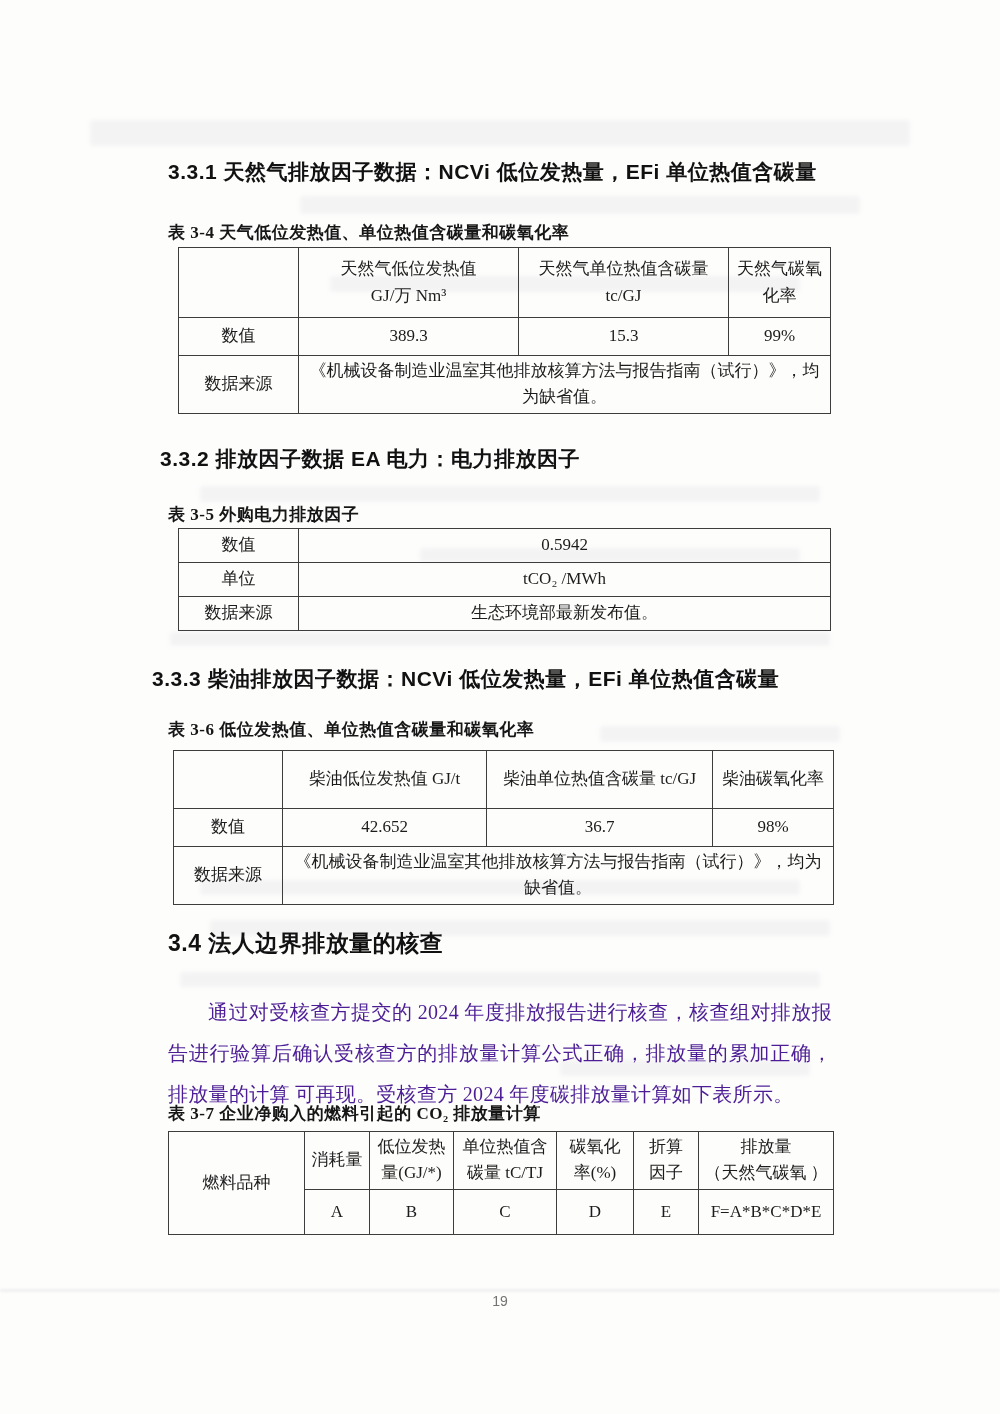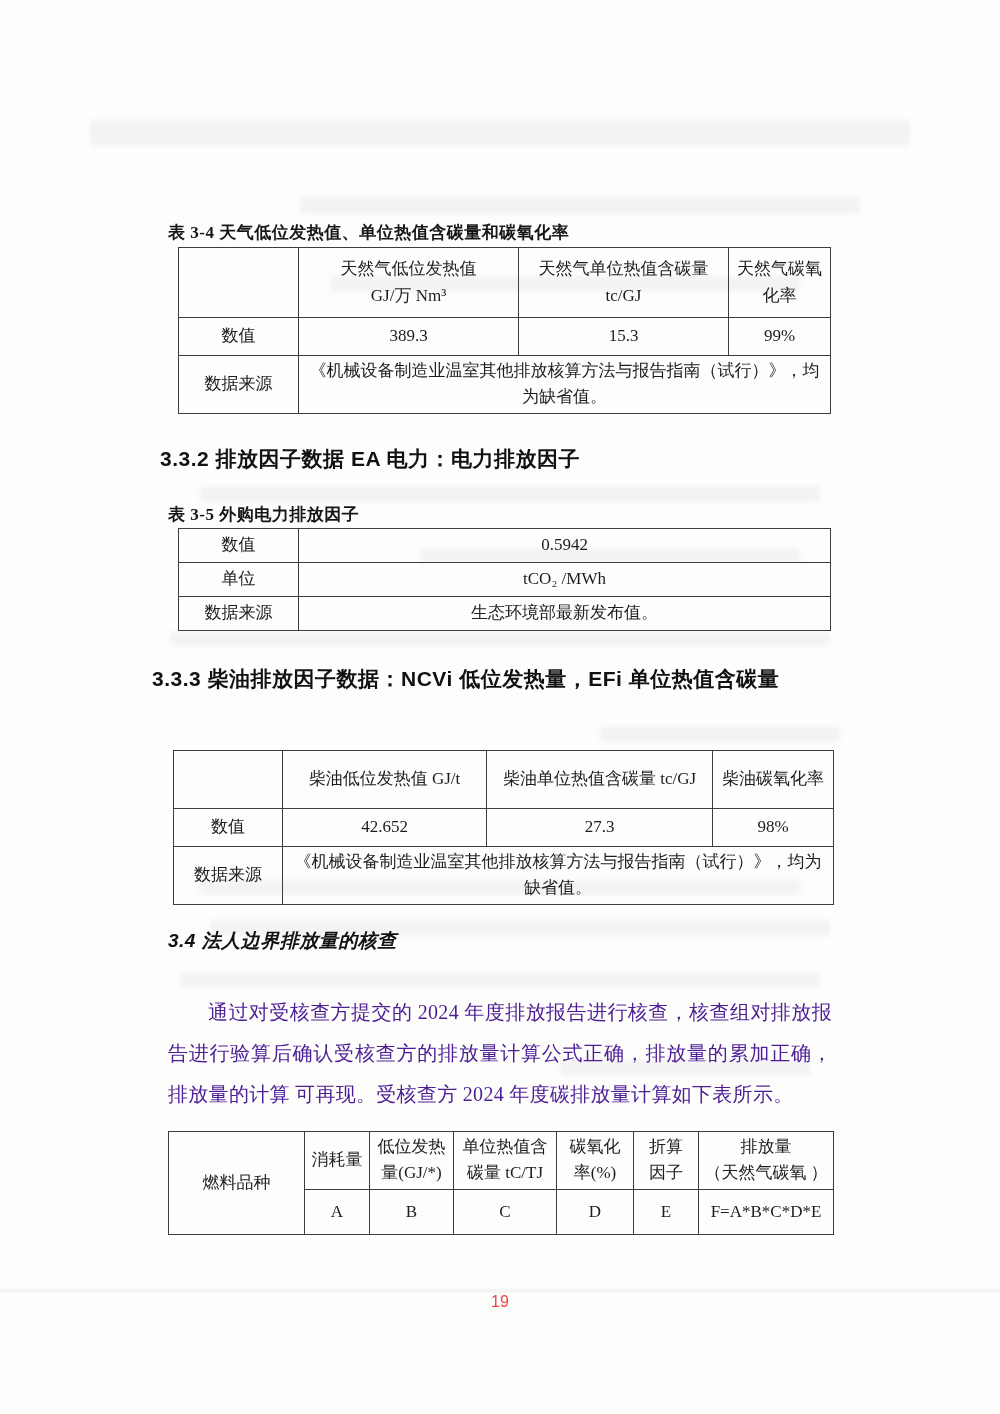--- a/index.html
+++ b/index.html
@@ -17,21 +17,21 @@
 
   
   .sec-heading {
     font-family: "Liberation Sans", "DejaVu Sans", sans-serif;
     font-weight: 700;
     color: #111;
     letter-spacing: 0.5px;
     white-space: nowrap;
   }
   .h-sub { font-size: 21px; }
-  .h-main { font-size: 19px; font-style: italic; }
+  .h-main { font-size: 23px; }
 
   
   .tbl-caption {
     font-weight: 700;
     font-size: 17px;
     color: #161616;
     letter-spacing: 0.5px;
   }
 
   
@@ -59,22 +59,22 @@
     font-size: 20px;
     line-height: 41px;
     text-align: justify;
     text-indent: 2em;
     color: #4c1d95;
     letter-spacing: 0.3px;
   }
 
   .page-num {
     font-family: "Liberation Sans", "DejaVu Sans", sans-serif;
-    font-size: 16px;
-    color: #ef4444;
+    font-size: 14px;
+    color: #737373;
     text-align: center;
     width: 100%;
   }
 
   
   .ghost {
     position: absolute;
     background: rgba(110, 120, 145, 0.07);
     filter: blur(2px);
     border-radius: 3px;
@@ -98,20 +98,21 @@
   <div class="ghost" style="left:200px; top:486px; width:620px; height:16px;"></div>
   <div class="ghost" style="left:420px; top:548px; width:380px; height:14px;"></div>
   <div class="ghost" style="left:170px; top:632px; width:660px; height:14px;"></div>
   <div class="ghost" style="left:600px; top:726px; width:240px; height:16px;"></div>
   <div class="ghost" style="left:200px; top:880px; width:600px; height:15px;"></div>
   <div class="ghost" style="left:210px; top:920px; width:620px; height:16px;"></div>
   <div class="ghost" style="left:180px; top:972px; width:640px; height:15px;"></div>
   <div class="ghost" style="left:560px; top:1060px; width:250px; height:16px;"></div>
   <div class="ghost-line" style="left:0px; top:1289px; width:1000px; height:3px;"></div>
 
+  <div class="abs sec-heading h-sub" style="left:168px; top:158px; width:680px;">3.3.1 天然气排放因子数据：NCVi 低位发热量，EFi 单位热值含碳量</div>
 
   <div class="abs tbl-caption" style="left:168px; top:221px; width:664px;">表 3-4 天气低位发热值、单位热值含碳量和碳氧化率</div>
 
   <div class="abs" style="left:178px; top:247px; width:652px;">
     <table class="doc-table">
       <colgroup>
           <col style="width:120px">
           <col style="width:220px">
           <col style="width:210px">
           <col style="width:102px">
@@ -162,54 +163,56 @@
       <tr style="height:34px;">
         <td>数据来源</td>
         <td>生态环境部最新发布值。</td>
       </tr>
     </tbody>
       </table>
   </div>
 
   <div class="abs sec-heading h-sub" style="left:152px; top:665px; width:680px;">3.3.3 柴油排放因子数据：NCVi  低位发热量，EFi 单位热值含碳量</div>
 
+  <div class="abs tbl-caption" style="left:168px; top:718px; width:664px;">表 3-6 低位发热值、单位热值含碳量和碳氧化率</div>
 
   <div class="abs" style="left:173px; top:750px; width:660px;">
     <table class="doc-table">
       <colgroup>
           <col style="width:109px">
           <col style="width:204px">
           <col style="width:226px">
           <col style="width:121px">
         </colgroup>
       <tbody>
           <tr style="height:58px;">
         <td></td>
         <td class="bold-hdr">柴油低位发热值 GJ/t</td>
         <td class="bold-hdr">柴油单位热值含碳量 tc/GJ</td>
         <td class="bold-hdr">柴油碳氧化率</td>
       </tr>
       <tr style="height:38px;">
         <td>数值</td>
         <td>42.652</td>
-        <td>27.3</td>
+        <td>36.7</td>
         <td>98%</td>
       </tr>
       <tr style="height:57px;">
         <td>数据来源</td>
         <td colspan="3" class="src-cell">《机械设备制造业温室其他排放核算方法与报告指南（试行）》，均为缺省值。</td>
       </tr>
     </tbody>
       </table>
   </div>
 
   <div class="abs sec-heading h-main" style="left:168px; top:928px; width:680px;">3.4 法人边界排放量的核查</div>
 
   <div class="abs body-par" style="left:168px; top:992px; width:664px;">通过对受核查方提交的 2024 年度排放报告进行核查，核查组对排放报告进行验算后确认受核查方的排放量计算公式正确，排放量的累加正确，排放量的计算 可再现。受核查方 2024 年度碳排放量计算如下表所示。</div>
 
+  <div class="abs tbl-caption" style="left:168px; top:1102px; width:664px;">表 3-7 企业净购入的燃料引起的 CO₂ 排放量计算</div>
 
   <div class="abs" style="left:168px; top:1131px; width:665px;">
     <table class="doc-table">
       <colgroup>
           <col style="width:136px">
           <col style="width:65px">
           <col style="width:84px">
           <col style="width:103px">
           <col style="width:77px">
           <col style="width:65px">

